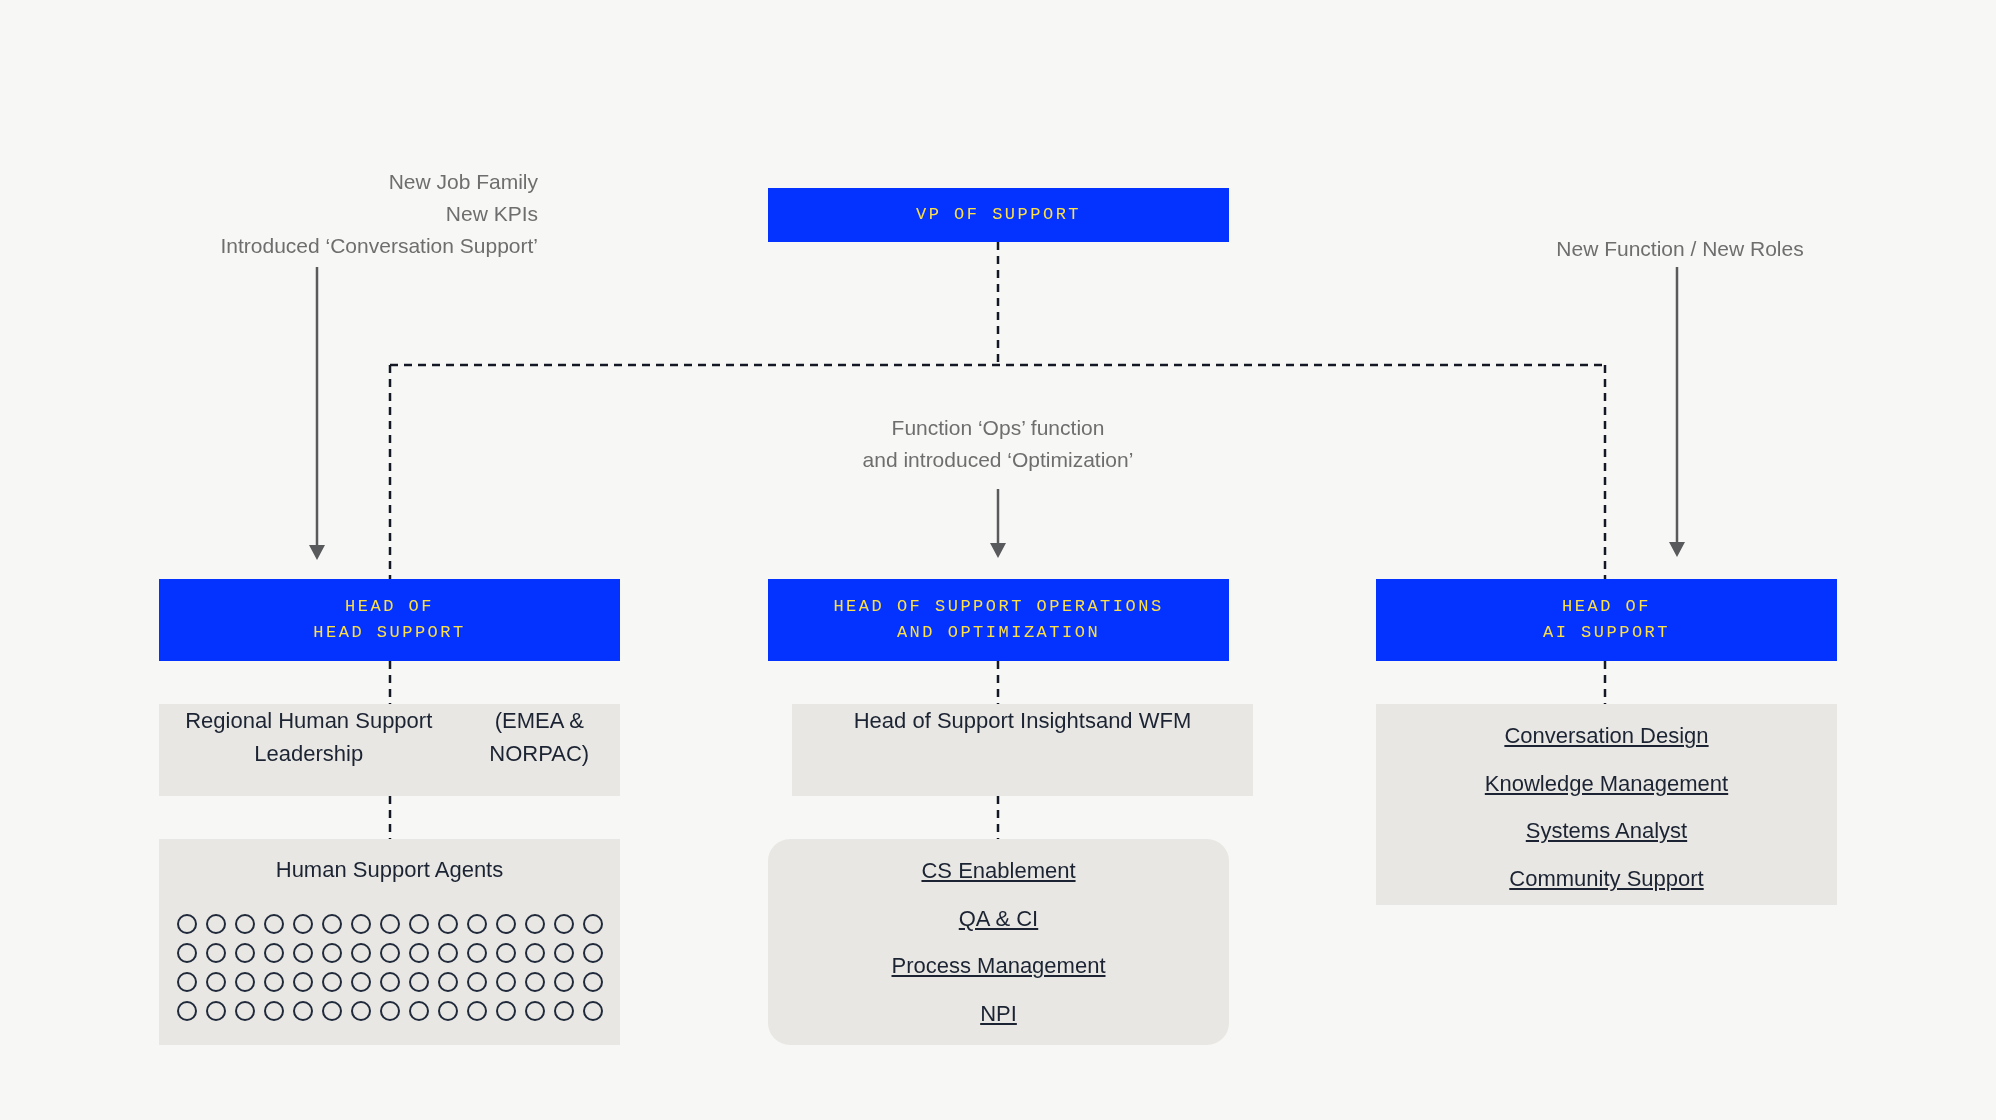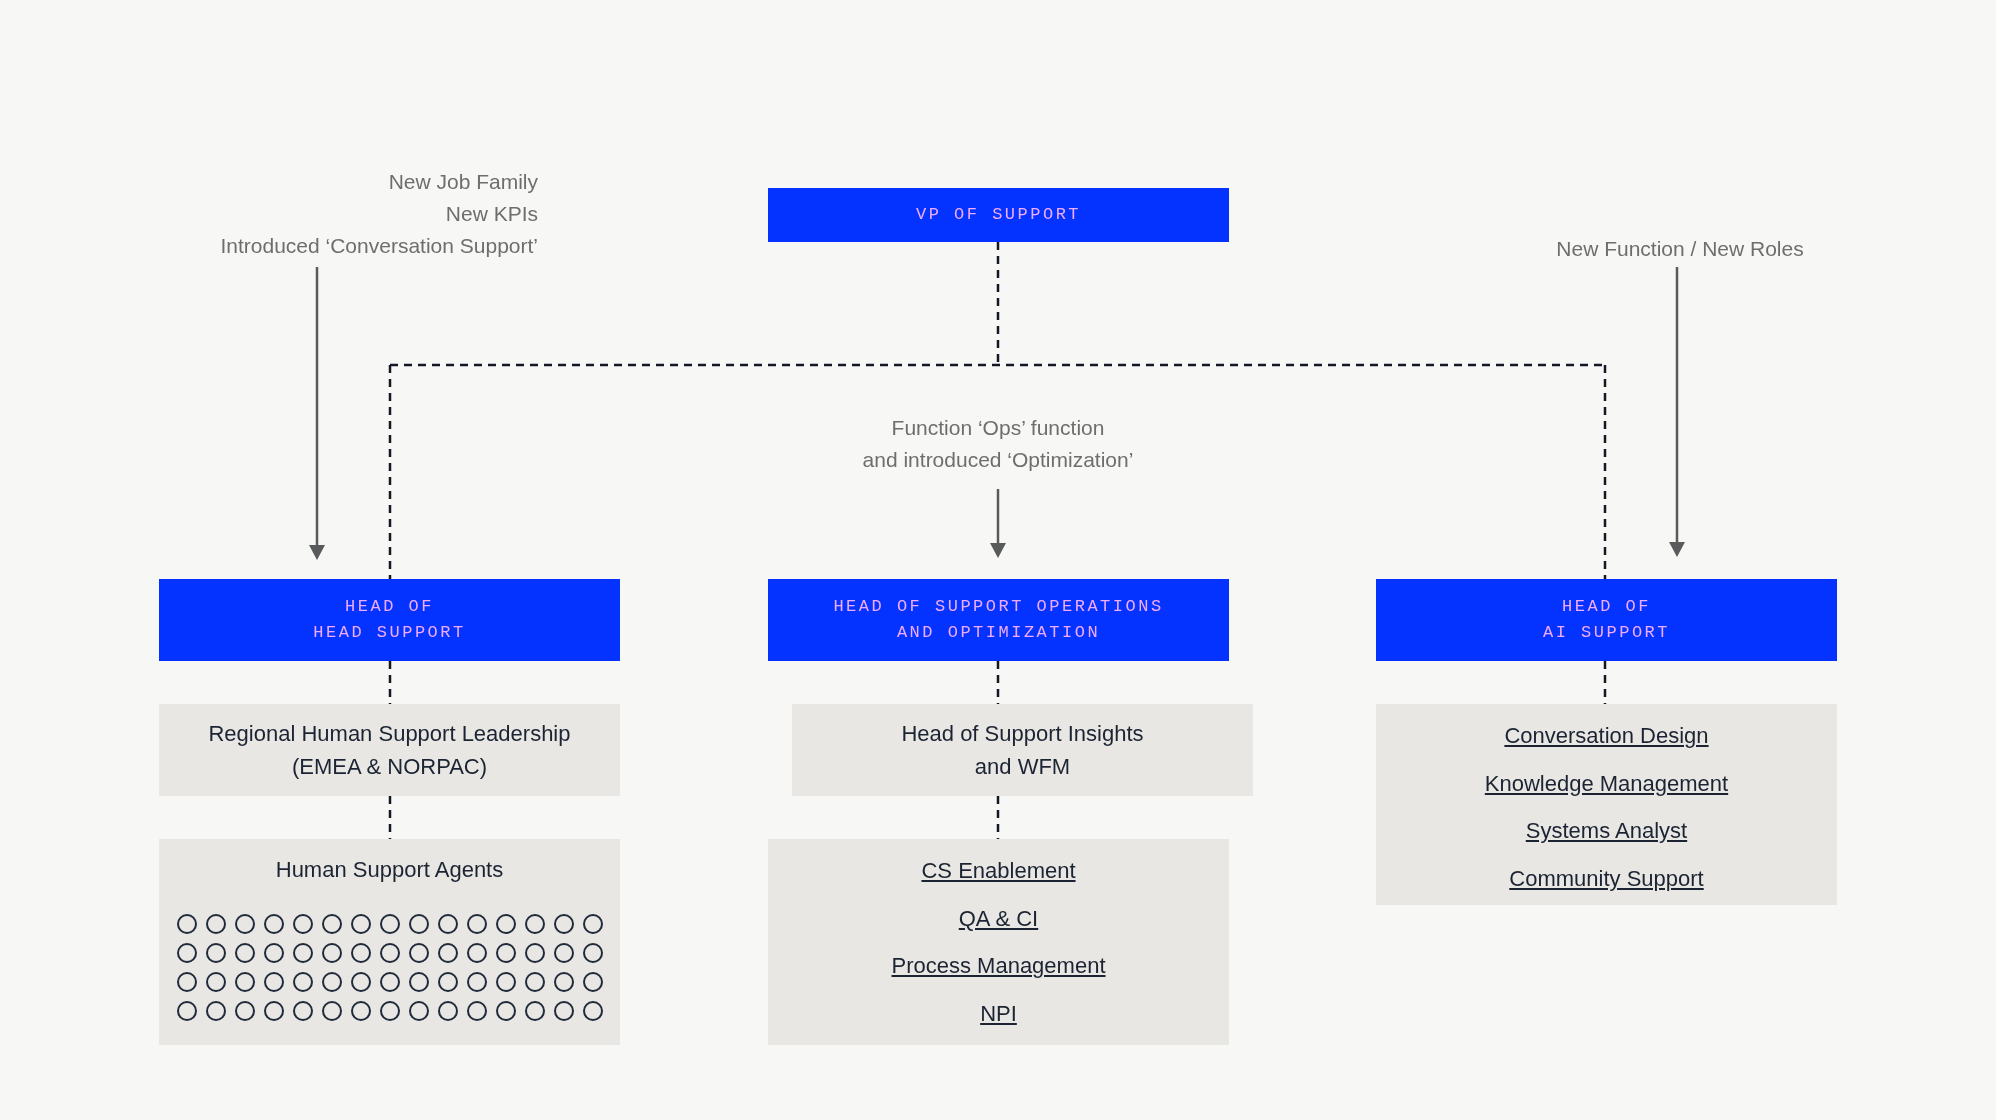--- a/index.html
+++ b/index.html
@@ -10,38 +10,38 @@
   body{background:var(--bg);font-family:"Liberation Sans",sans-serif;}
   .canvas{position:relative;width:1996px;height:1120px;background:var(--bg);overflow:hidden;}
   .connectors{position:absolute;left:0;top:0;pointer-events:none;}
 
   .note{position:absolute;width:440px;text-align:center;color:var(--muted);
         font-size:21px;line-height:32px;}
   .note-left{left:98px;top:166px;text-align:right;}
   .note-center{left:778px;top:412px;}
   .note-right{left:1460px;top:233px;}
 
-  .bluebox{position:absolute;width:461px;background:var(--accent);color:#f0abfc;
+  .bluebox{position:absolute;width:461px;background:var(--accent);color:#fde047;
            display:flex;flex-direction:column;align-items:center;justify-content:center;
            font-family:"Liberation Mono","DejaVu Sans Mono",monospace;
            font-size:17px;letter-spacing:2.5px;line-height:26px;text-align:center;}
   .vp{left:768px;top:188px;height:54px;}
   .head{top:579px;height:82px;}
   .head-left{left:159px;}
   .head-mid{left:768px;}
   .head-right{left:1376px;}
 
   .graybox{position:absolute;width:461px;background:var(--panel);color:var(--ink);
            text-align:center;font-size:22px;}
-  .two-line{display:flex;flex-direction:column;justify-content:center;line-height:33px;}
+  .two-line{display:flex;flex-direction:row;justify-content:center;line-height:33px;}
   .card-regional{left:159px;top:704px;height:92px;}
   .card-insights{left:792px;top:704px;height:92px;}
   .card-ai{left:1376px;top:704px;height:201px;}
   .card-agents{left:159px;top:839px;height:206px;}
-  .card-ops{left:768px;top:839px;height:206px;}
+  .card-ops{left:768px;top:839px;height:206px;border-radius:22px;}
   .list{padding-top:8px;box-sizing:border-box;}
   .list .item{line-height:47.5px;text-decoration:underline;}
 
   .card-title{margin-top:18px;line-height:26px;}
   .agent-grid{margin-top:31px;display:flex;flex-direction:column;row-gap:9px;align-items:center;}
   .agent-row{display:flex;column-gap:9px;justify-content:center;}
   .agent-dot{width:16px;height:16px;border:2px solid #202a3b;border-radius:50%;
              background:transparent;box-sizing:content-box;}
 </style>
 </head>

